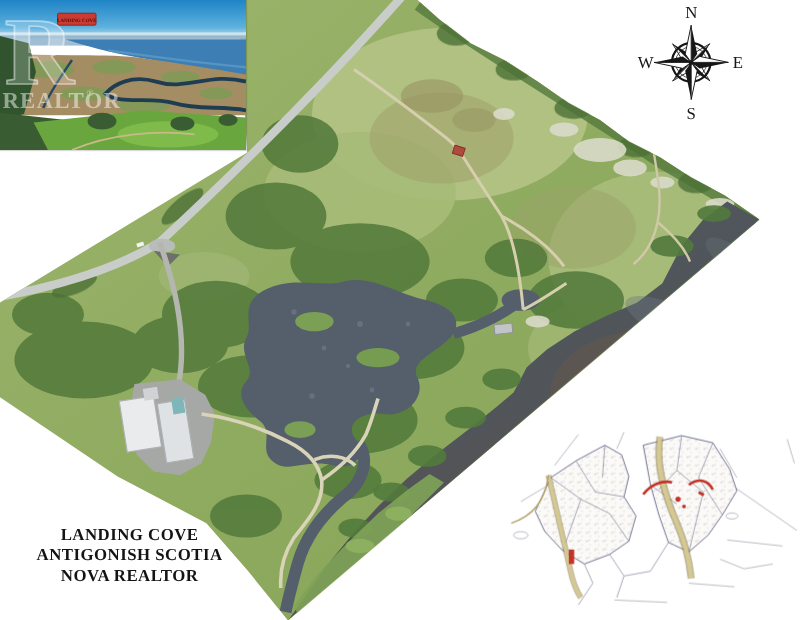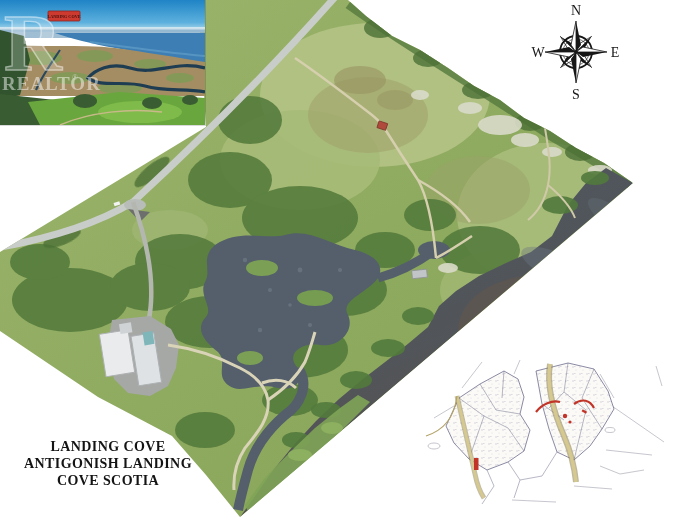--- a/index.html
+++ b/index.html
@@ -341,17 +341,17 @@
       <circle r="2" fill="#161616"></circle>
     </g>
     <text x="45" y="13" text-anchor="middle" font-size="14" fill="#161616">N</text>
     <text x="84" y="55" text-anchor="middle" font-size="14" fill="#161616">E</text>
     <text x="45" y="97" text-anchor="middle" font-size="14" fill="#161616">S</text>
     <text x="7" y="55" text-anchor="middle" font-size="14" fill="#161616">W</text>
   </svg>
 
   <div id="title-block" class="abs">
     <div>LANDING COVE</div>
-    <div>ANTIGONISH LANDING</div>
-    <div>COVE SCOTIA</div>
+    <div>ANTIGONISH SCOTIA</div>
+    <div>NOVA REALTOR</div>
   </div>
 
 </div>
 
 </body></html>

